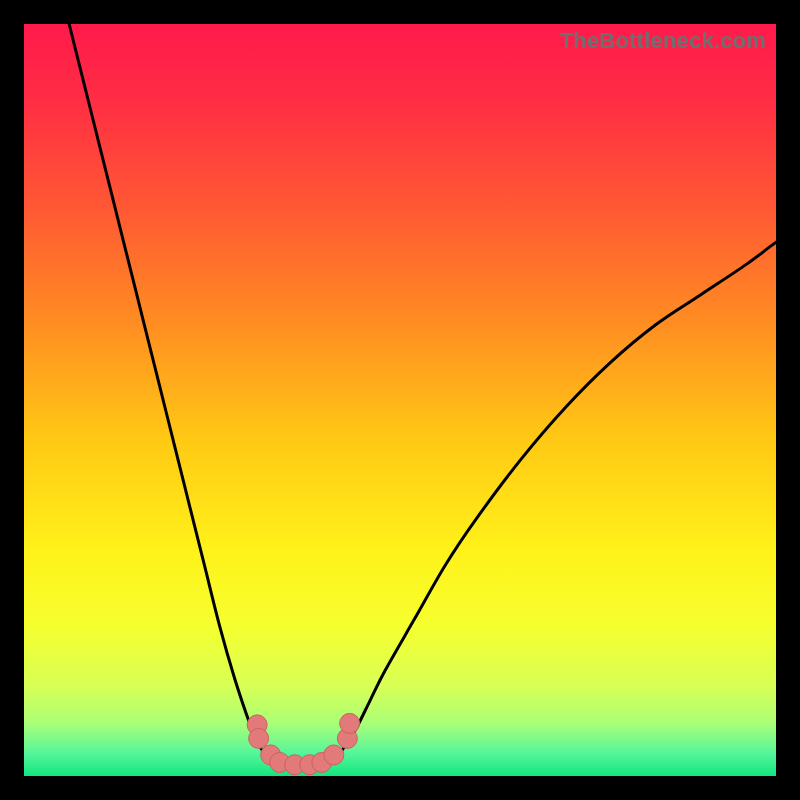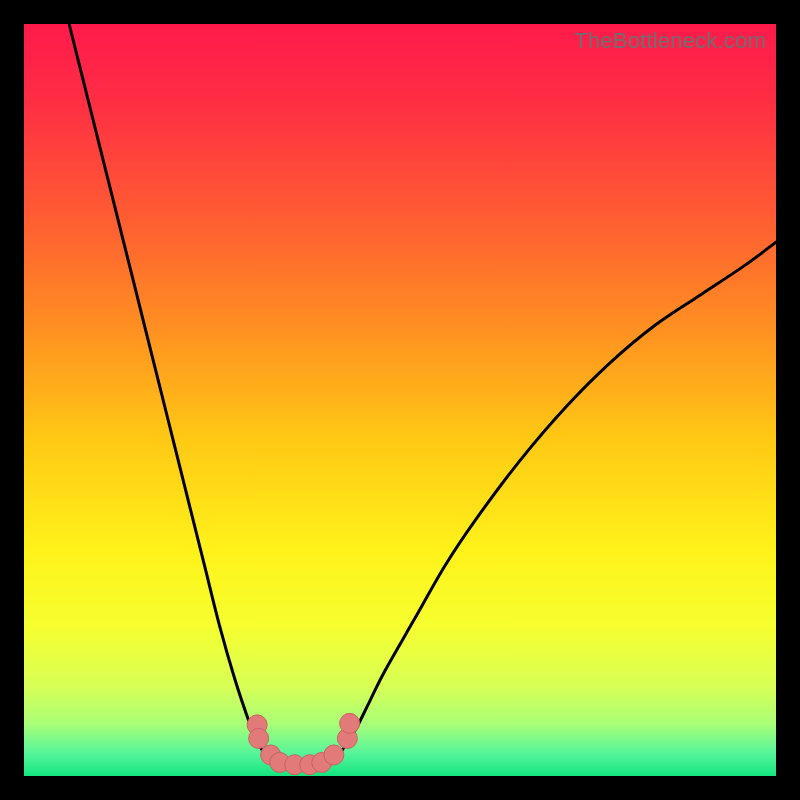--- a/index.html
+++ b/index.html
@@ -25,21 +25,21 @@
     top: 0;
     width: 752px;
     height: 752px;
   }
   .watermark {
     position: absolute;
     top: 4px;
     right: 10px;
     color: #6f6f6f;
     font-size: 22px;
-    font-weight: 400;
+    font-weight: 700;
     letter-spacing: 0.2px;
     user-select: none;
   }
 </style>
 </head>
 <body>
 
 <div class="frame">
   <svg class="plot" viewBox="0 0 752 752" preserveAspectRatio="none">
     <defs>

